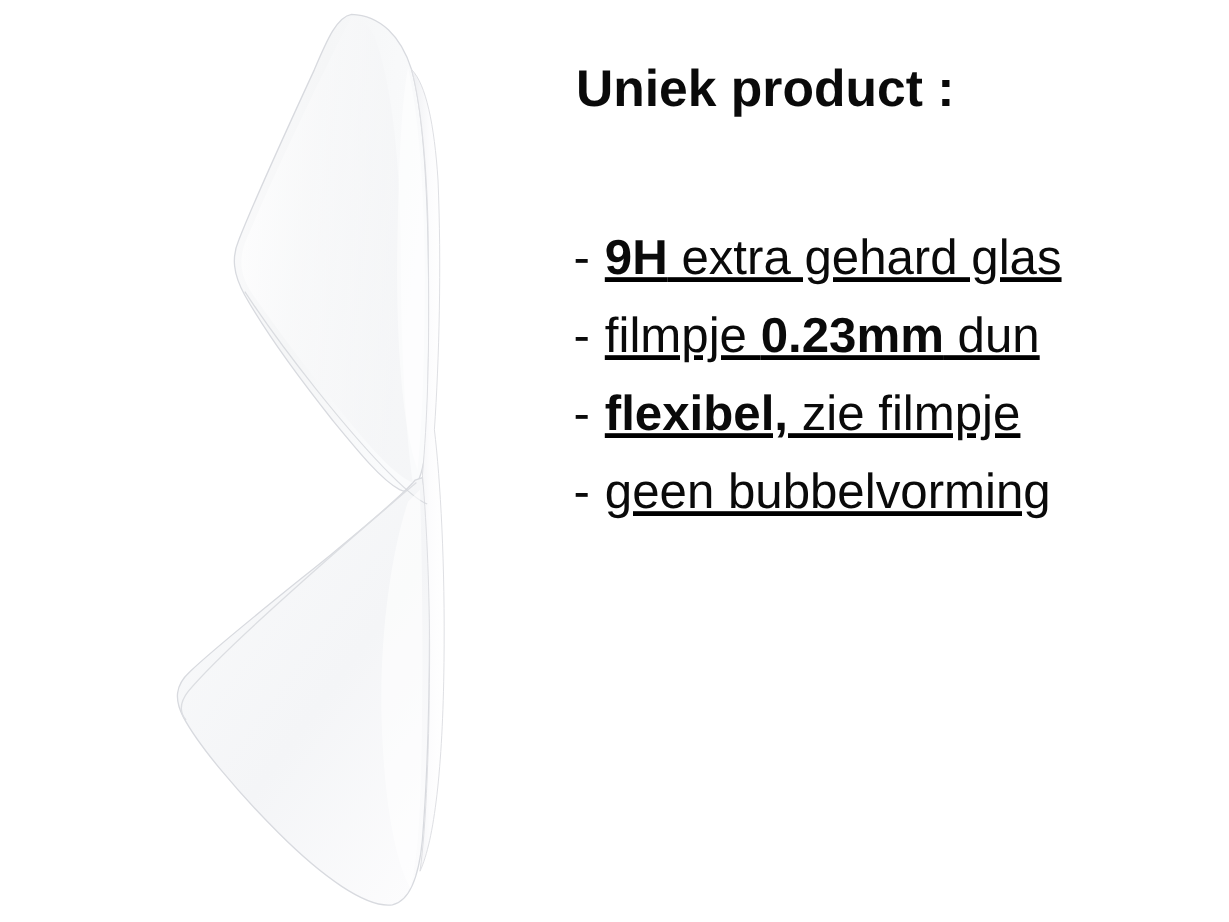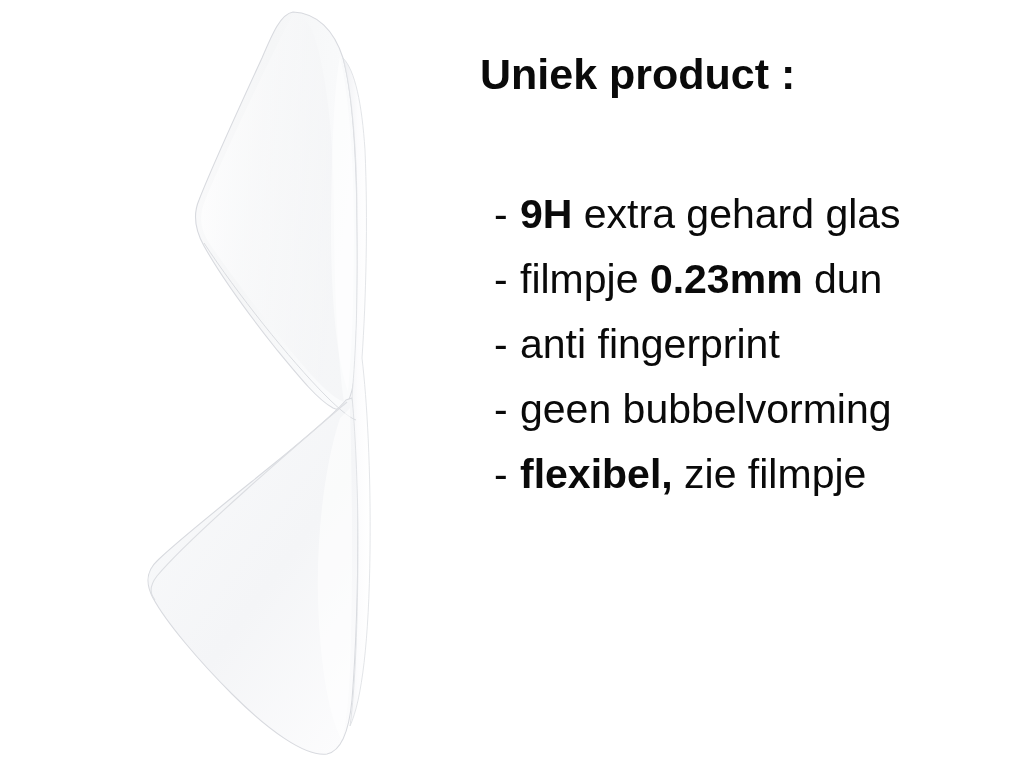--- a/index.html
+++ b/index.html
@@ -54,25 +54,26 @@
     font-size: 43px;
     font-weight: bold;
     color: #0a0a0a;
     letter-spacing: 0px;
     white-space: nowrap;
     line-height: 1.05;
   }
 
   #feature-list {
     position: absolute;
-    left: 16px;
+    left: 0px;
     top: 182px;
     margin: 0;
     padding: 0;
     list-style: none;
+    text-decoration: underline;
   }
 
   #feature-list li {
     font-size: 41px;
     color: #0a0a0a;
     line-height: 65px;
     height: 65px;
     white-space: nowrap;
     font-weight: normal;
   }
@@ -189,28 +190,25 @@
     <ul id="feature-list">
 
       <li>
         <span class="dash">-</span><span class="strong">9H</span><span class="normal"> extra gehard glas</span>
       </li>
 
       <li>
         <span class="dash">-</span><span class="normal">filmpje </span><span class="strong">0.23mm</span><span class="normal"> dun</span>
       </li>
 
-      <li>
-        <span class="dash">-</span><span class="normal">anti fingerprint</span>
+
+      <li>
+        <span class="dash">-</span><span class="strong">flexibel,</span><span class="normal"> zie filmpje</span>
       </li>
 
       <li>
         <span class="dash">-</span><span class="normal">geen bubbelvorming</span>
-      </li>
-
-      <li>
-        <span class="dash">-</span><span class="strong">flexibel,</span><span class="normal"> zie filmpje</span>
       </li>
 
 
     </ul>
   </div>
 </div>
 
 </body></html>

